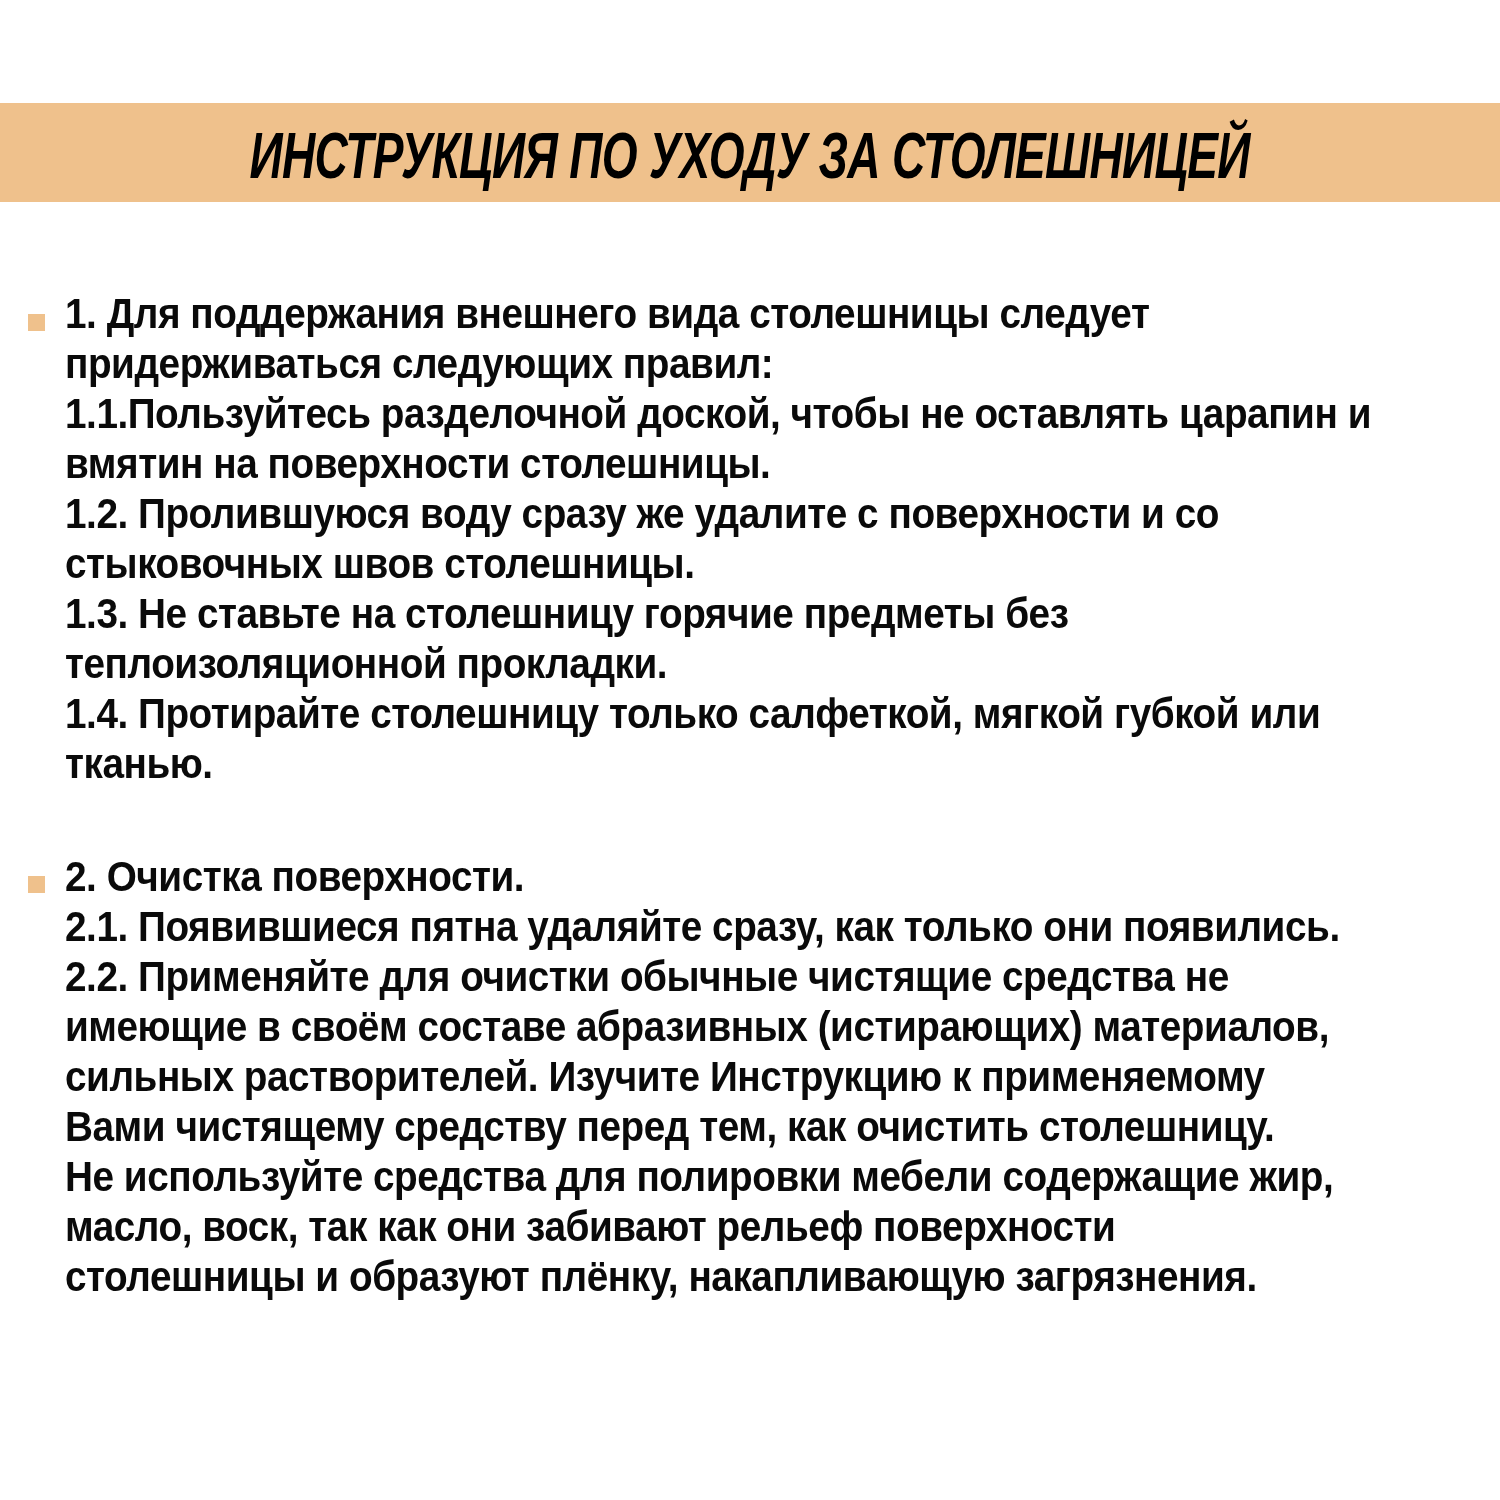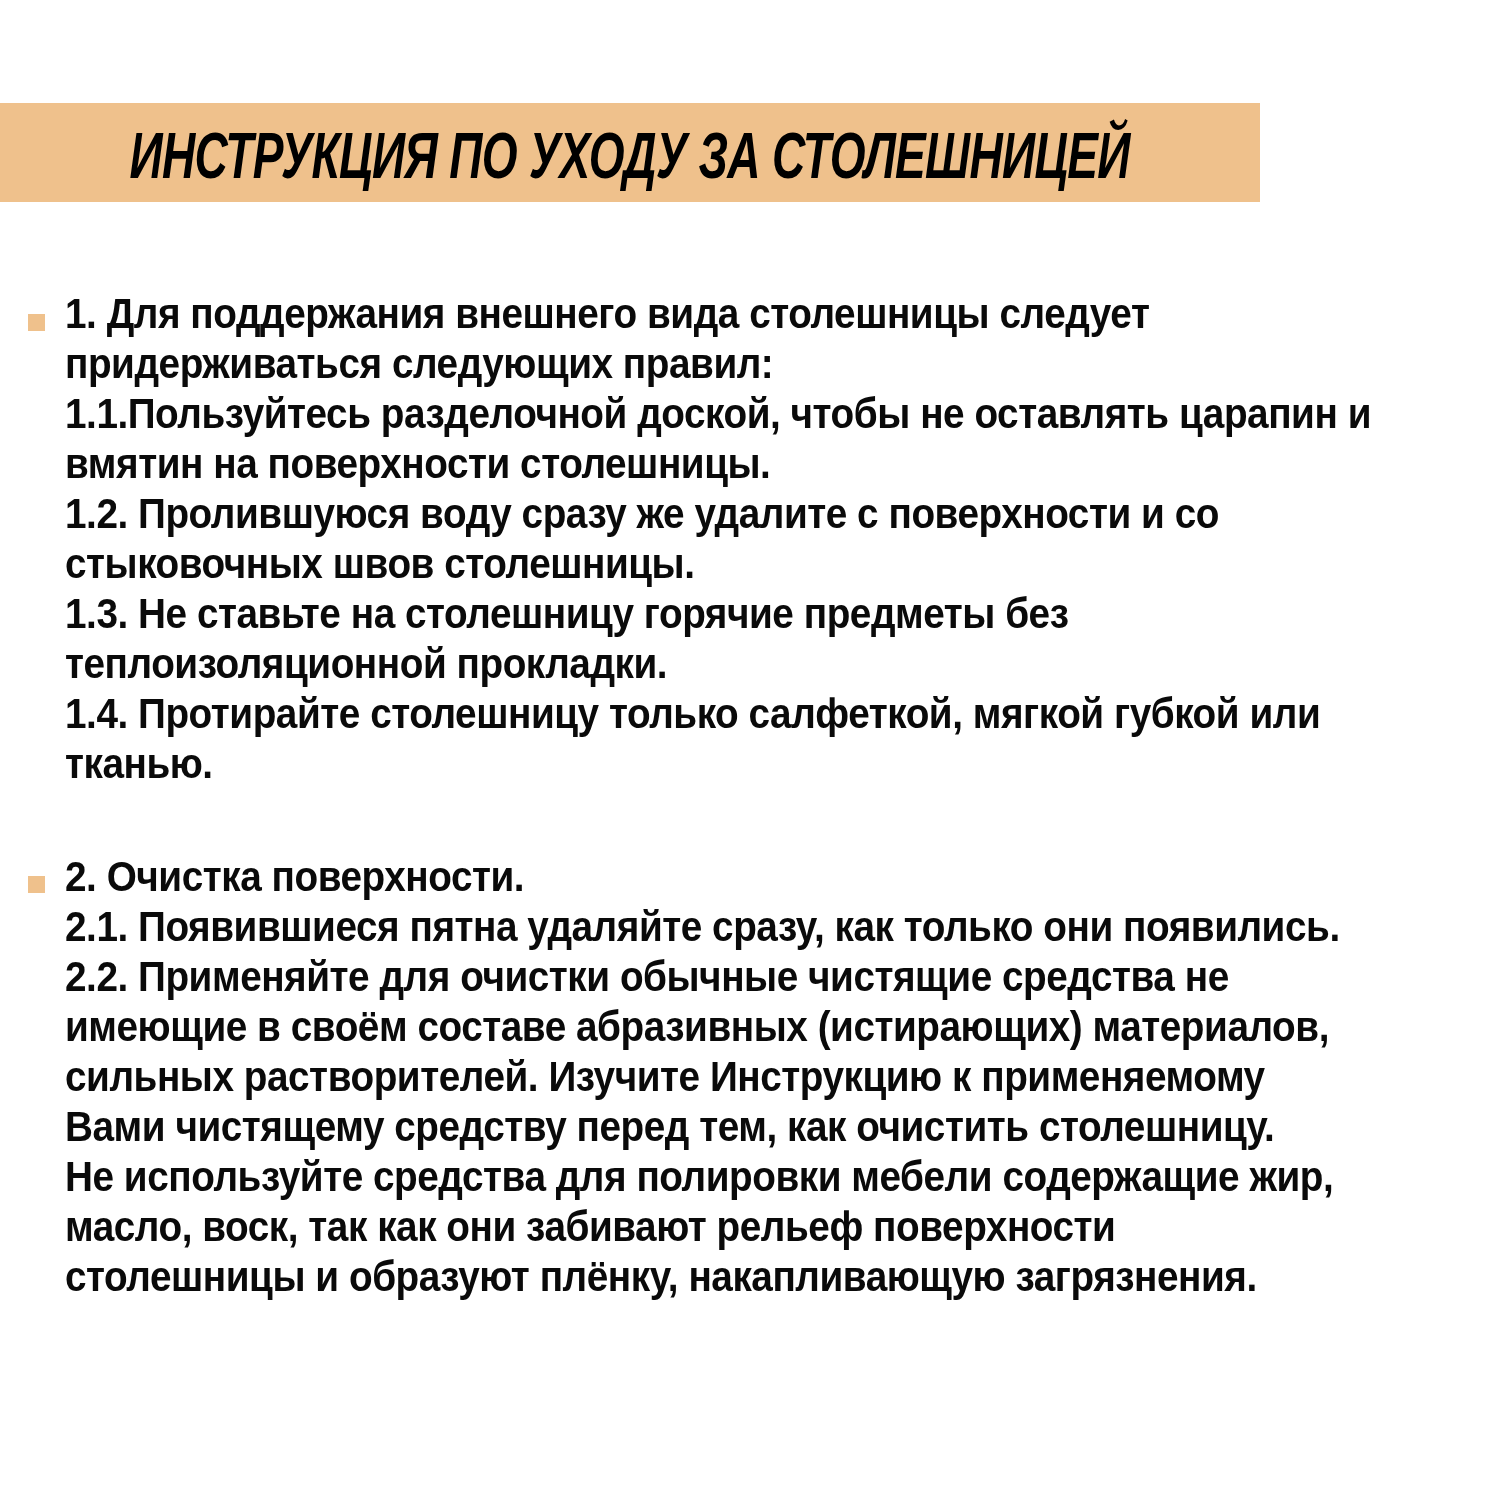--- a/index.html
+++ b/index.html
@@ -17,21 +17,21 @@
   .page {
     position: absolute;
     left: 0; top: 0;
     width: 1500px;
     height: 1500px;
   }
   .header-band {
     position: absolute;
     left: 0;
     top: 103px;
-    width: 1260px;
+    width: 1500px;
     height: 99px;
     background: #EFC18C;
     display: flex;
     align-items: center;
     justify-content: center;
   }
   .page-title {
     font-size: 64px;
     font-weight: 900;
     font-style: italic;

